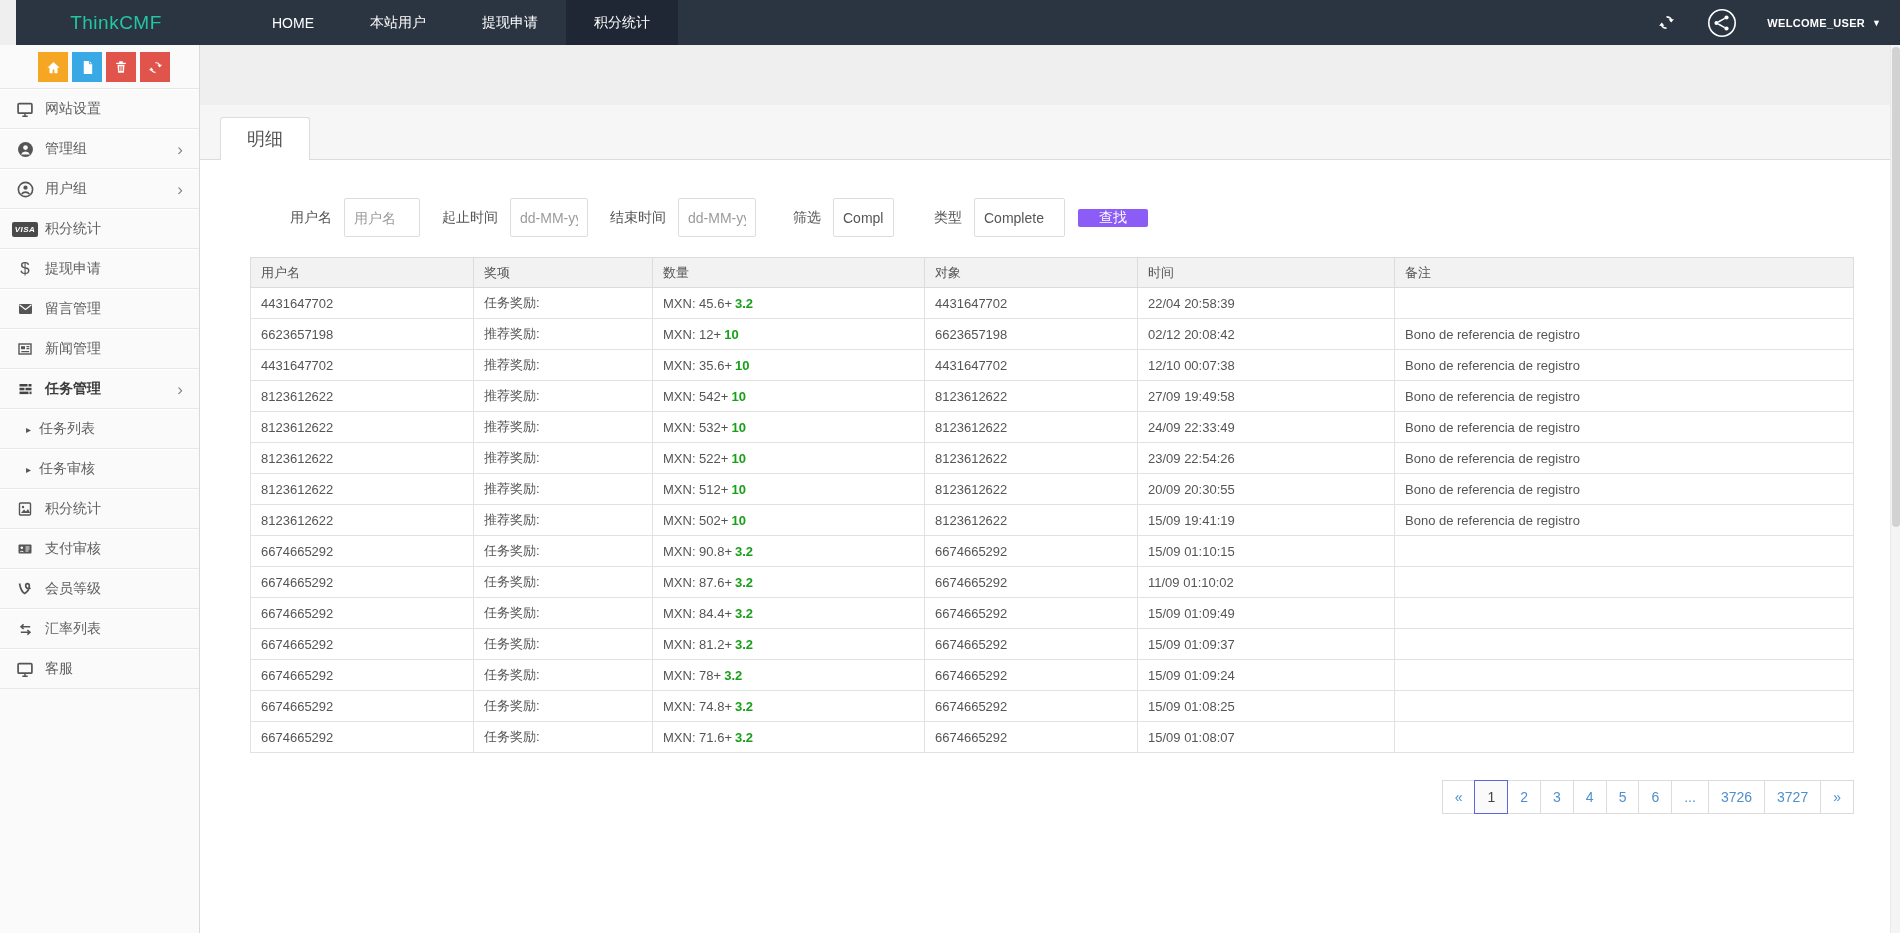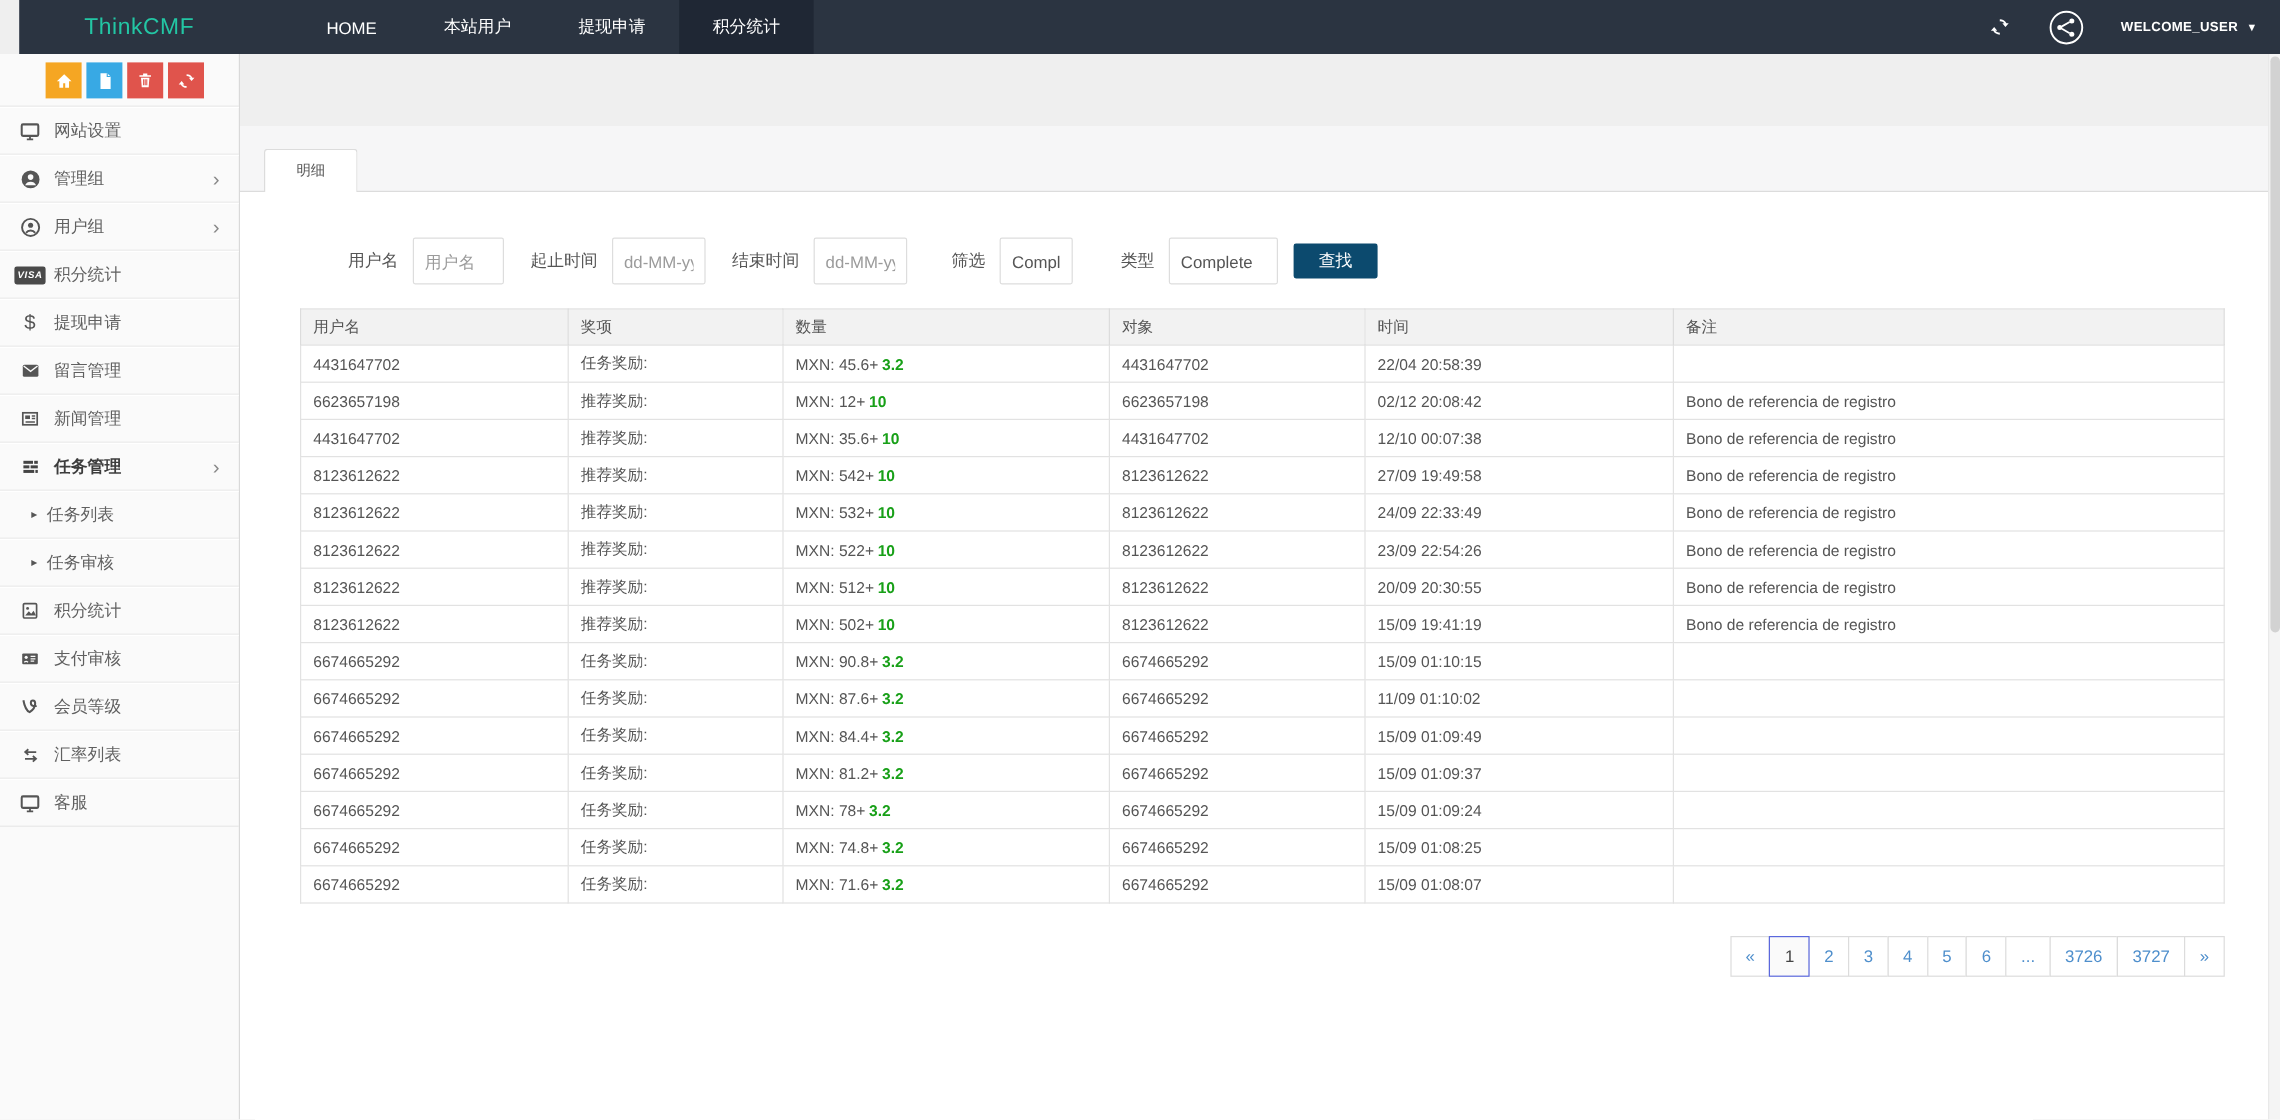--- a/index.html
+++ b/index.html
@@ -47,33 +47,33 @@
   .icn-dollar { font-size:17px; color:#555; }
   .visa-badge { background:#4a4a4a; color:#fff; font-size:8px; font-weight:bold;
     font-style:italic; padding:3px 3px; border-radius:2px; letter-spacing:.5px; }
   
   .main { position:absolute; top:45px; left:200px; right:0; bottom:0; background:#efefef;
     display:flex; flex-direction:column; }
   .card { margin-top:60px; flex:1; display:flex; flex-direction:column; }
   .tabstrip { height:55px; background:#f6f6f7; border-bottom:1px solid #dcdcdc;
     display:flex; align-items:flex-end; padding-left:20px; }
   .tab { background:#fff; border:1px solid #dcdcdc; border-bottom:none;
-    border-radius:3px 3px 0 0; padding:9px 26px; font-size:12px; color:#555;
+    border-radius:3px 3px 0 0; padding:9px 26px; font-size:18px; color:#555;
     margin-bottom:-1px; cursor:pointer; }
   .body { background:#fff; flex:1; padding:38px 46px 0 50px; overflow:hidden; }
   
   .filters { display:flex; align-items:center; margin-left:40px; }
   .fgroup { display:flex; align-items:center; }
   .fgroup label { font-size:14px; color:#555; margin-right:12px; white-space:nowrap; }
   .inp { height:39px; border:1px solid #ddd; border-radius:2px; padding:0 9px;
     font-size:14px; color:#555; outline:none; background:#fff; overflow:hidden;
     font-family:"Liberation Sans","DejaVu Sans",sans-serif; }
   .inp::placeholder { color:#9b9b9b; }
   .w75 { width:76px; } .w78 { width:78px; } .w61 { width:61px; } .w90 { width:91px; }
-  .btn { height:29px; padding:0 21px; background:#0c4a6e; border:none; border-radius:2px;
+  .btn { height:18px; padding:0 21px; background:#8b5cf6; border:none; border-radius:2px;
     color:#fff; font-size:14px; cursor:pointer;
     font-family:"Liberation Sans","DejaVu Sans",sans-serif; }
   .mg22 { margin-left:22px; } .mg37 { margin-left:37px; } .mg40 { margin-left:40px; } .mg13 { margin-left:13px; }
   
   table.grid { border-collapse:collapse; table-layout:fixed; width:1604px; margin-top:20px;
     font-size:13px; color:#555; }
   table.grid th, table.grid td { border:1px solid #e2e2e2; padding:0 10px; text-align:left;
     overflow:hidden; white-space:nowrap; }
   table.grid thead th { background:#f2f2f2; height:30px; font-weight:normal; color:#555;
     border-color:#dcdcdc; }

